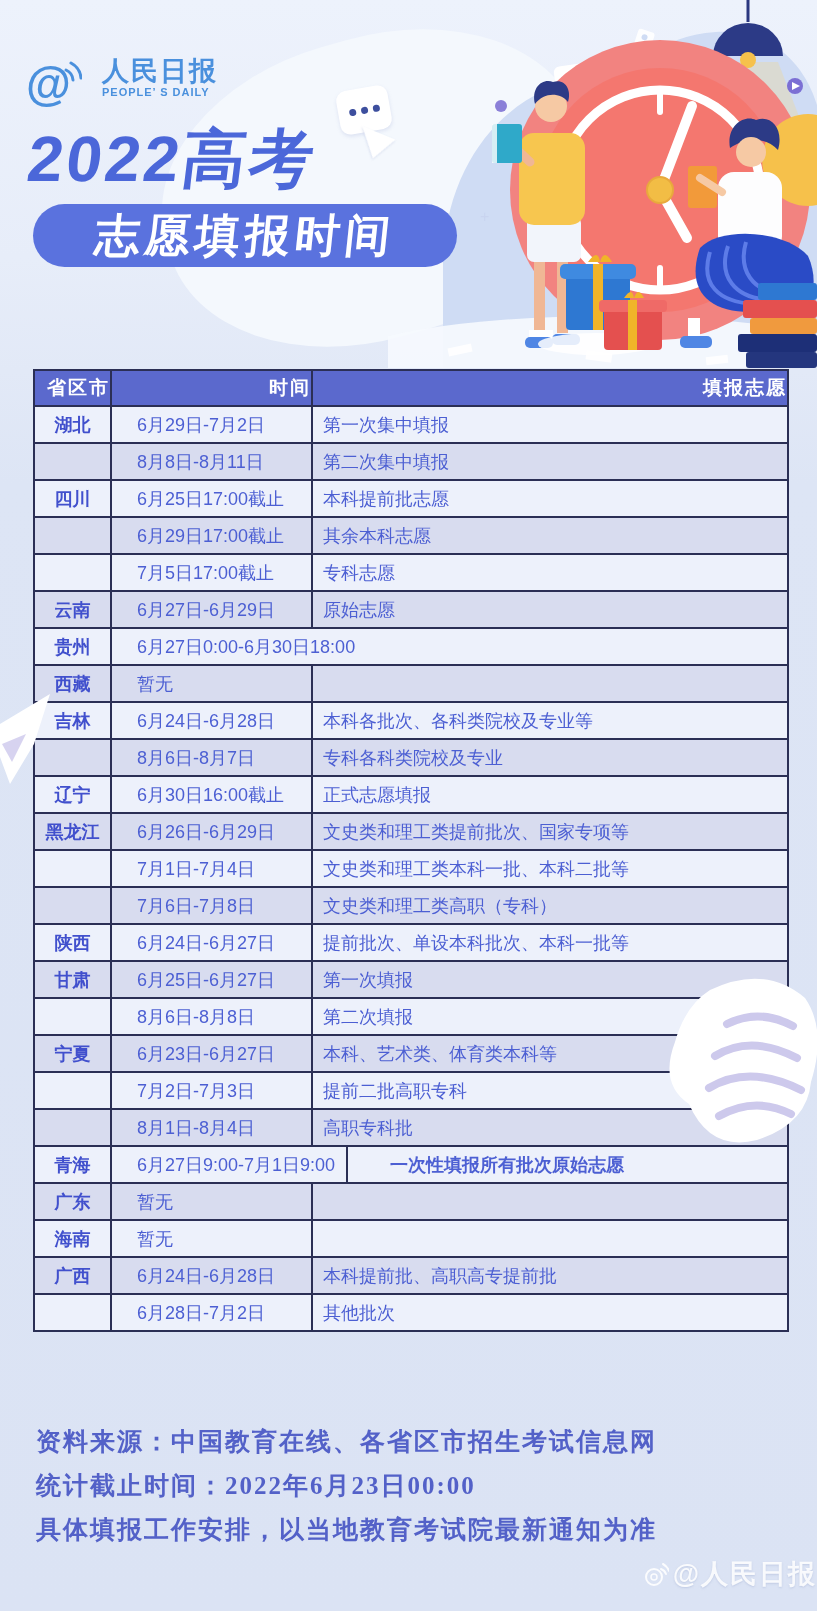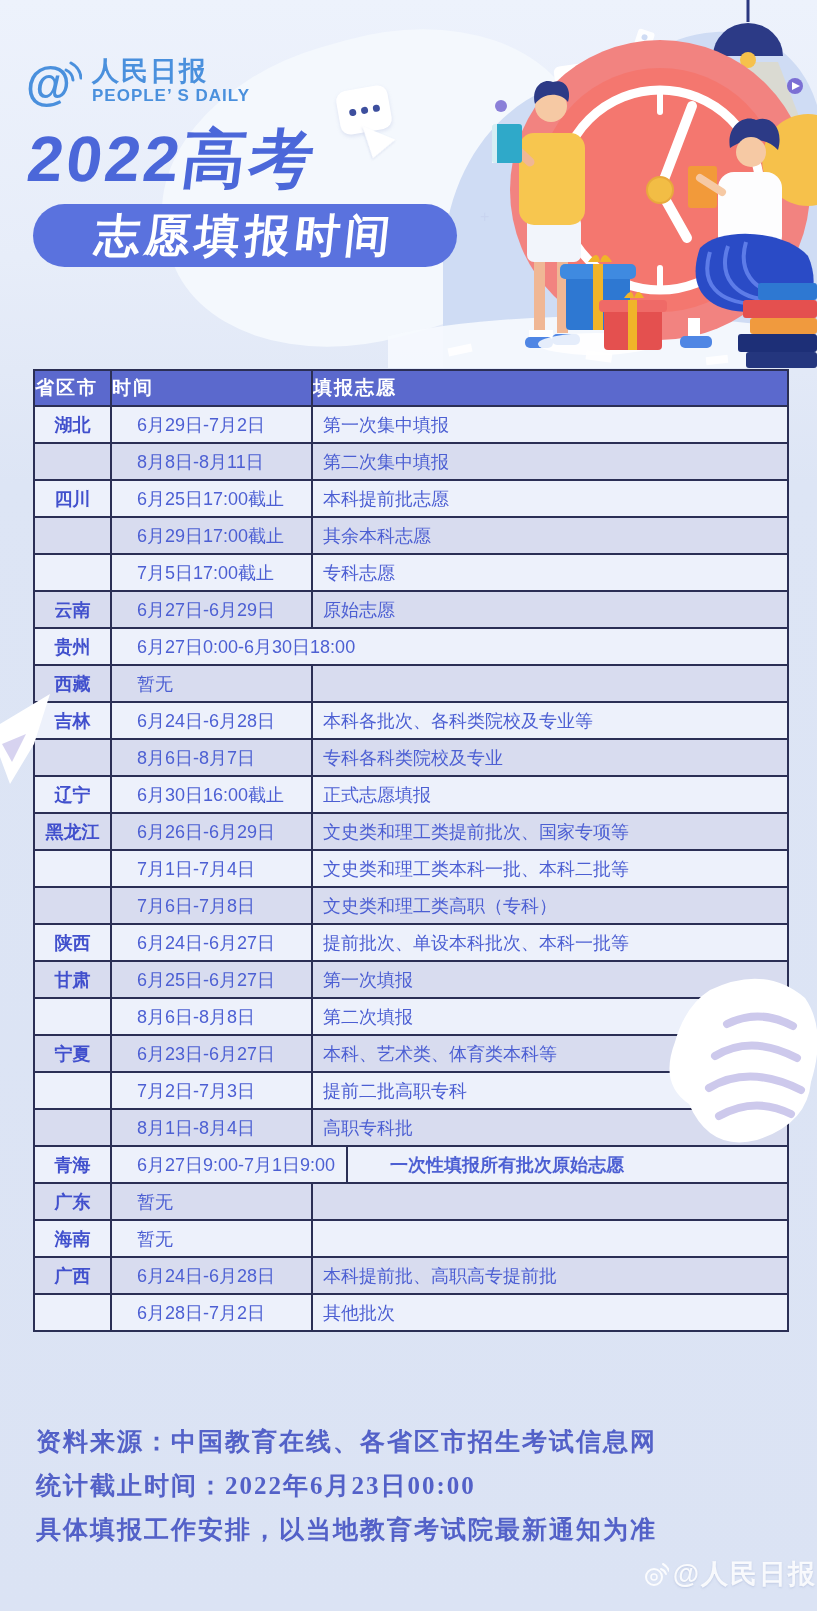--- a/index.html
+++ b/index.html
@@ -16,38 +16,38 @@
     transform:rotate(-10deg);z-index:2;box-shadow:0 2px 4px rgba(150,165,210,.25);
     display:flex;align-items:center;justify-content:center;gap:5px;}
   .bubble i{width:7px;height:7px;border-radius:50%;background:#3d4f9e;display:block;}
   .paper-fold{left:356px;top:132px;width:0;height:0;z-index:2;
     border-left:22px solid transparent;border-right:14px solid transparent;
     border-top:26px solid #ffffff;transform:rotate(22deg);
     filter:drop-shadow(0 1px 1px rgba(160,175,215,.4));}
 
   
   .logo{left:26px;top:56px;z-index:3;display:flex;align-items:flex-start;}
-  .logo-txt{margin-left:10px;}
+  .logo-txt{margin-left:20px;}
   .logo-cn{font-size:27px;font-weight:900;color:#4a90dd;letter-spacing:2px;line-height:30px;}
-  .logo-en{font-size:17px;font-weight:700;color:#4a90dd;letter-spacing:1px;}
+  .logo-en{font-size:11px;font-weight:700;color:#4a90dd;letter-spacing:1px;}
 
   
   .title1{left:28px;top:122px;z-index:3;font-size:64px;font-weight:900;color:#4b67d9;
     letter-spacing:3px;transform:skewX(-7deg);line-height:74px;}
   .banner{left:33px;top:204px;z-index:3;width:424px;height:63px;background:#5a72de;
     border-radius:34px;display:flex;align-items:center;justify-content:center;}
   .banner span{font-size:45px;font-weight:900;color:#ffffff;letter-spacing:5px;
     transform:skewX(-6deg);}
 
   
   .tbl-wrap{left:33px;top:369px;z-index:4;}
   table{border-collapse:collapse;table-layout:fixed;width:754px;}
   th,td{border:2px solid #2b2f55;padding:0;overflow:hidden;white-space:nowrap;}
   th{height:34px;background:#5b69cd;color:#ffffff;font-size:19px;font-weight:700;
-    letter-spacing:2px;text-align:left;}
+    letter-spacing:2px;text-align:right;}
   td{height:35px;font-size:18px;color:#4c5fd3;}
   tbody tr:nth-child(odd) td{background:#edf1fb;}
   tbody tr:nth-child(even) td{background:#d8dcef;}
   .prov{text-align:center;font-weight:700;color:#4150cd;}
   .time{padding-left:25px;}
   .plan{padding-left:10px;}
   .plan-indent{padding-left:42px;font-weight:bold;}
 
   
   .paper-right{left:655px;top:972px;width:162px;height:205px;z-index:5;}

